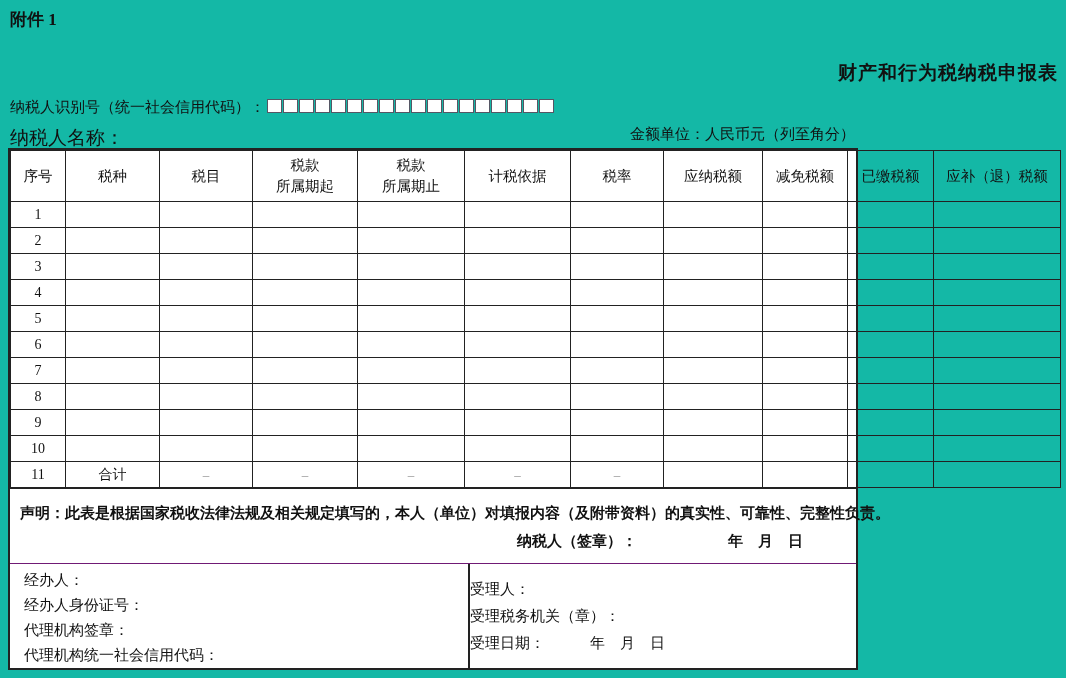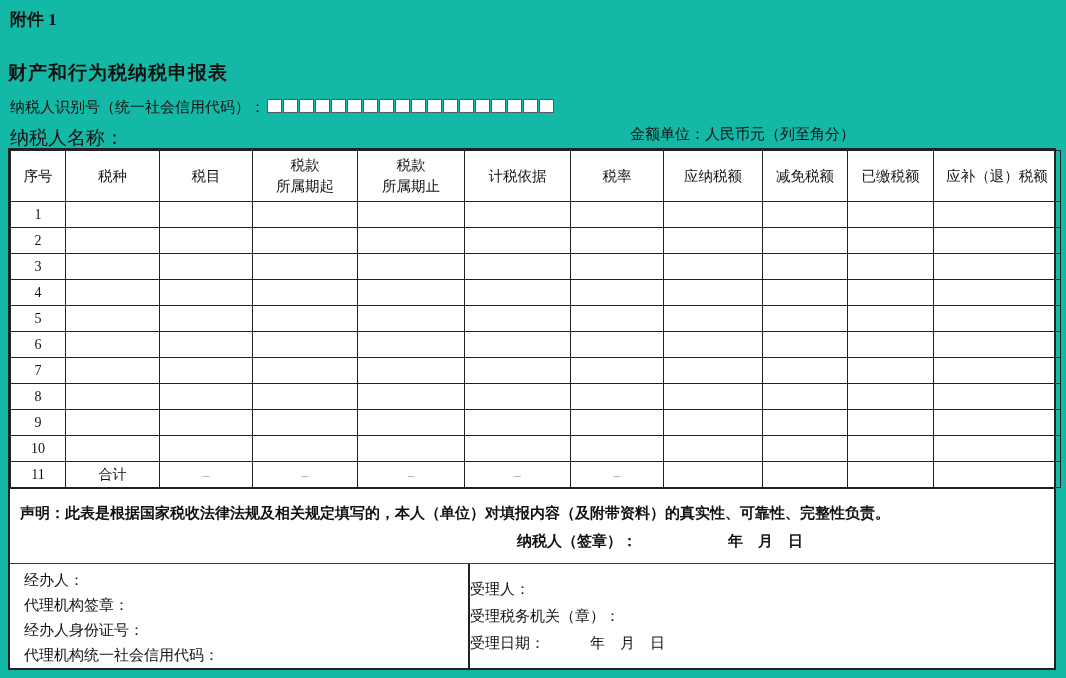--- a/index.html
+++ b/index.html
@@ -4,32 +4,32 @@
 <style>
   html,body{margin:0;padding:0;background:#fff;}
   body{
     width:1066px;height:678px;
     font-family:"Liberation Serif","DejaVu Serif",serif;
     color:#111;
   }
   .page{position:relative;width:1066px;height:678px;background:#14b8a6;overflow:hidden;}
 
   .attachment{position:absolute;left:10px;top:8px;font-size:17px;font-weight:bold;}
-  .title{position:absolute;left:8px;top:60px;width:1050px;text-align:left;
+  .title{position:absolute;left:8px;top:60px;width:1050px;text-align:right;
          font-size:19px;font-weight:bold;letter-spacing:1px;}
 
   .id-line{position:absolute;left:10px;top:98px;font-size:15px;white-space:nowrap;}
   .id-boxes{display:inline-block;vertical-align:-1px;margin-left:2px;}
   .idbox{display:inline-block;width:13px;height:12px;border:1px solid #565664;
          margin-right:1px;background:#fff;}
 
   .name-line{position:absolute;left:10px;top:125px;font-size:19px;}
   .unit-line{position:absolute;left:630px;top:125px;font-size:15px;}
 
-  .form-frame{position:absolute;left:8px;top:148px;width:1048px;
+  .form-frame{position:absolute;left:8px;top:148px;width:850px;
               border:2px solid #222;box-sizing:border-box;background:#fff;}
 
   table.tax{border-collapse:collapse;table-layout:fixed;width:100%;}
   table.tax th,table.tax td{
     border:1px solid #222;text-align:center;vertical-align:middle;
     padding:0;overflow:hidden;font-weight:normal;
   }
   table.tax thead th{height:50px;font-size:14.5px;white-space:pre-line;line-height:21px;}
   table.tax tbody td{height:25px;font-size:14px;line-height:25px;}
   table.tax td.dash{color:#8a8a8a;font-size:13px;}
@@ -244,22 +244,22 @@
 
     <div class="declaration">
       <div class="decl-text">声明：此表是根据国家税收法律法规及相关规定填写的，本人（单位）对填报内容（及附带资料）的真实性、可靠性、完整性负责。</div>
       <div class="decl-sign-label">纳税人（签章）：</div>
       <div class="decl-sign-date">年　月　日</div>
     </div>
 
     <div class="footer-row">
       <div class="footer-left" id="footer-left">
           <div class="f-line">经办人：</div>
+          <div class="f-line">经办人身份证号：</div>
           <div class="f-line">代理机构签章：</div>
-          <div class="f-line">经办人身份证号：</div>
           <div class="f-line">代理机构统一社会信用代码：</div>
         </div>
       <div class="footer-right" id="footer-right">
           <div class="f-line">受理人：</div>
           <div class="f-line">受理税务机关（章）：</div>
           <div class="f-line">受理日期：　　　年　月　日</div>
         </div>
     </div>
 
   </div>

